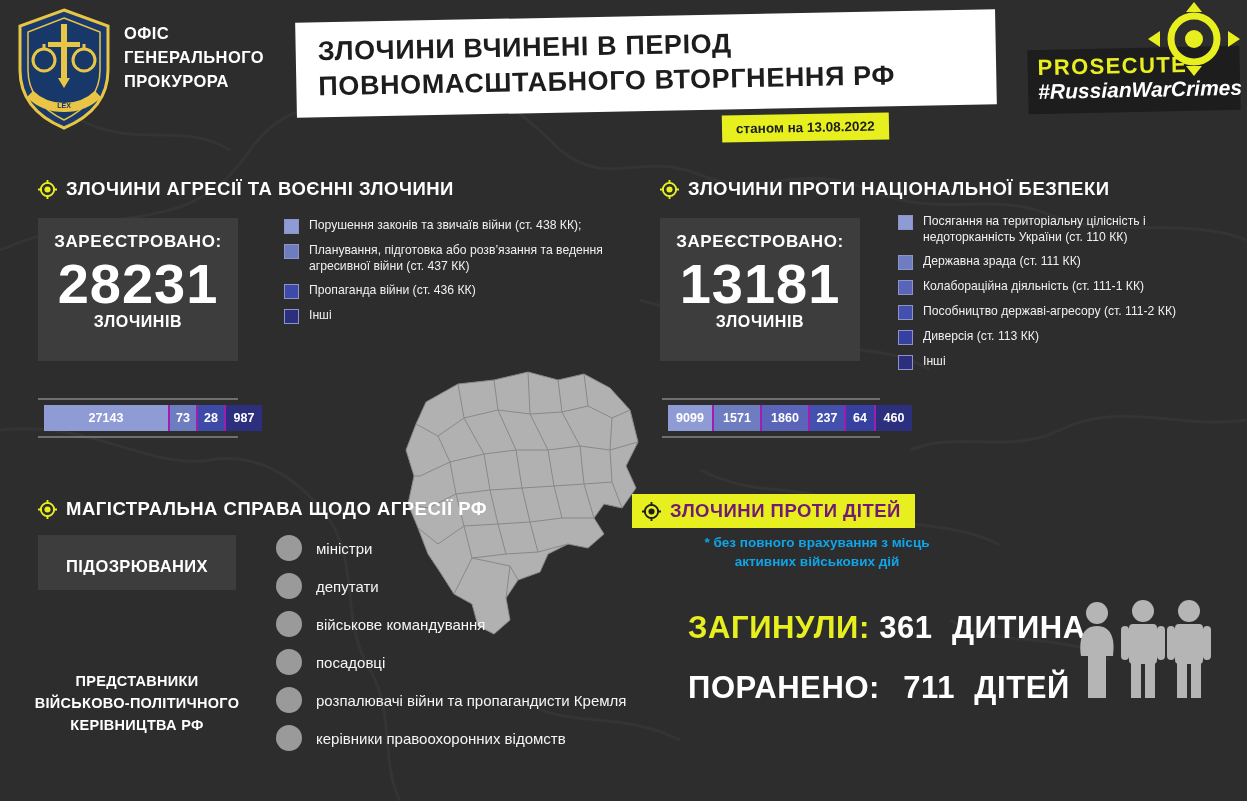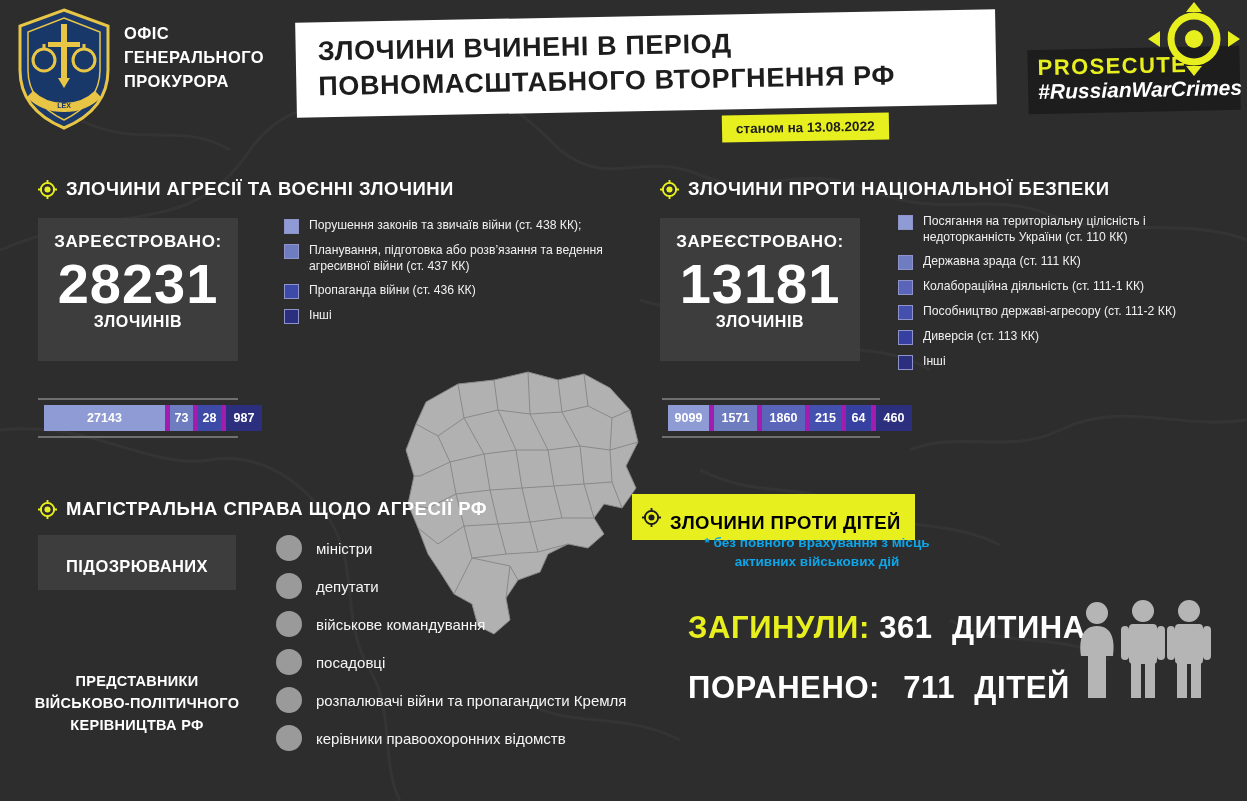--- a/index.html
+++ b/index.html
@@ -129,21 +129,21 @@
     font-weight: bold;
     letter-spacing: 0.5px;
     color: #ffffff;
     text-transform: uppercase;
     white-space: nowrap;
   }
   .sec-head.hl {
     background: #e8ef1e;
     padding: 6px 14px 6px 10px;
   }
-  .sec-head.hl .txt { color: #000000; margin-top: 12px; }
+  .sec-head.hl .txt { color: #701a75; }
 
   .bullet-icon { width: 19px; height: 19px; flex: 0 0 19px; }
 
   
   .count-card {
     position: absolute;
     background: #3d3d3d;
     text-align: center;
     box-sizing: border-box;
   }
@@ -199,21 +199,21 @@
     align-items: stretch;
   }
   .stacked .seg {
     display: flex;
     align-items: center;
     justify-content: center;
     font-size: 12.5px;
     font-weight: bold;
     color: #ffffff;
     box-sizing: border-box;
-    border-right: 5px solid #a21caf;
+    border-right: 2px solid #a21caf;
   }
   .stacked .seg:last-child { border-right: none; }
   .bar-baseline {
     position: absolute;
     height: 2px;
     background: #6f6f6f;
   }
 
   
   .suspects-card {
@@ -479,21 +479,21 @@
     <div class="legend-row">
       <span class="swatch" style="background:#2B2F7E;"></span>
       <span class="lt">Інші</span>
     </div>
   </div>
 
   <div class="stacked" style="left:668px; top:405px;">
     <div class="seg" style="width:46px; background:#8F9BD4;">9099</div>
     <div class="seg" style="width:48px; background:#6E7CC0;">1571</div>
     <div class="seg" style="width:48px; background:#5A64B8;">1860</div>
-    <div class="seg" style="width:36px; background:#4450AE;">215</div>
+    <div class="seg" style="width:36px; background:#4450AE;">237</div>
     <div class="seg" style="width:30px; background:#3640A0;">64</div>
     <div class="seg" style="width:36px; background:#2B2F7E;">460</div>
   </div>
   <div class="bar-baseline" style="left:662px; top:398px; width:218px;"></div>
   <div class="bar-baseline" style="left:662px; top:436px; width:218px;"></div>
 
   <div class="sec-head" style="left:38px; top:498px;">
     <svg class="bullet-icon" viewBox="0 0 20 20">
       <circle cx="10" cy="10" r="3.2" fill="#e8ef1e"></circle>
       <circle cx="10" cy="10" r="7" fill="none" stroke="#e8ef1e" stroke-width="2"></circle>

